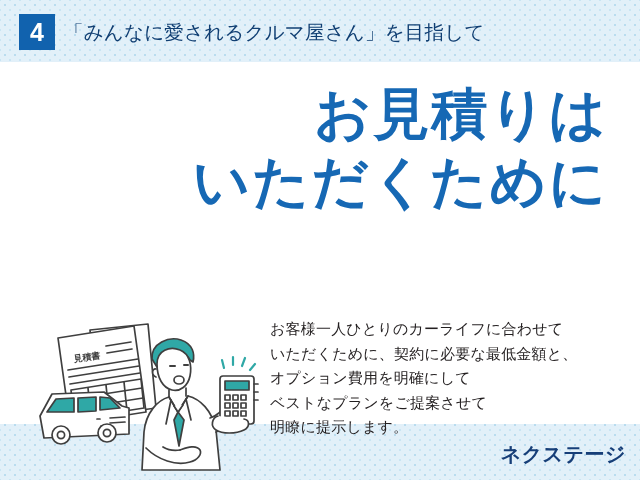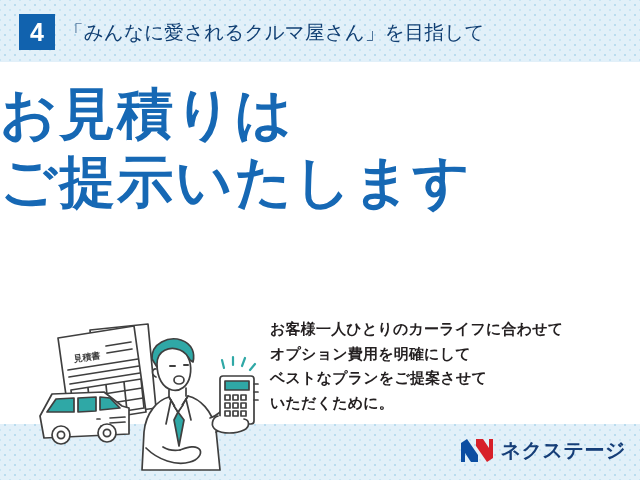--- a/index.html
+++ b/index.html
@@ -73,21 +73,21 @@
     height: 362px;
     background: #ffffff;
   }
 
   
   #headline {
     position: absolute;
     left: 0;
     top: 22px;
     width: 608px;
-    text-align: left;
+    text-align: right;
     color: #1668b4;
     font-weight: bold;
     letter-spacing: 2px;
     line-height: 1.08;
   }
   .hl-line {
     display: block;
     white-space: nowrap;
   }
   #hl-1 { font-size: 56px; }
@@ -96,21 +96,20 @@
   
   #body-copy {
     position: absolute;
     left: 270px;
     top: 255px;
     width: 360px;
     color: #231f20;
     font-size: 15px;
     line-height: 24.6px;
     letter-spacing: 0.2px;
-    font-weight: bold;
   }
   #body-copy .ln {
     display: block;
     white-space: nowrap;
   }
 
   
   #illo {
     position: absolute;
     left: 30px;
@@ -128,20 +127,21 @@
     height: 56px;
   }
   #logo {
     position: absolute;
     right: 14px;
     top: 11px;
     height: 30px;
     display: flex;
     align-items: center;
     gap: 7px;
+    flex-direction: column;
   }
   #logo-mark {
     width: 34px;
     height: 25px;
     display: block;
   }
   #logo-text {
     color: #163e78;
     font-size: 20px;
     font-weight: bold;
@@ -157,28 +157,29 @@
 
   <div id="header">
     <div id="badge">4</div>
     <div id="header-title">「みんなに愛されるクルマ屋さん」を目指して</div>
   </div>
 
   <div id="card">
 
     <div id="headline">
       <span class="hl-line" id="hl-1">お見積りは</span>
-      <span class="hl-line" id="hl-2">ご提示いたします</span>
+      <span class="hl-line" id="hl-2">いただくために</span>
     </div>
 
     <div id="body-copy">
       <span class="ln">お客様一人ひとりのカーライフに合わせて</span>
+      <span class="ln">いただくために、契約に必要な最低金額と、</span>
       <span class="ln">オプション費用を明確にして</span>
       <span class="ln">ベストなプランをご提案させて</span>
-      <span class="ln">いただくために。</span>
+      <span class="ln">明瞭に提示します。</span>
     </div>
 
     <div id="illo">
       <svg viewBox="0 0 235 160" width="235" height="160" aria-hidden="true">
         <g fill="none" stroke="#3f3f3f" stroke-width="1.7" stroke-linecap="round" stroke-linejoin="round">
 
           <g>
             <path d="M60 10 L118 4 L126 88 L68 96 Z" fill="#ffffff"></path>
           </g>
 

